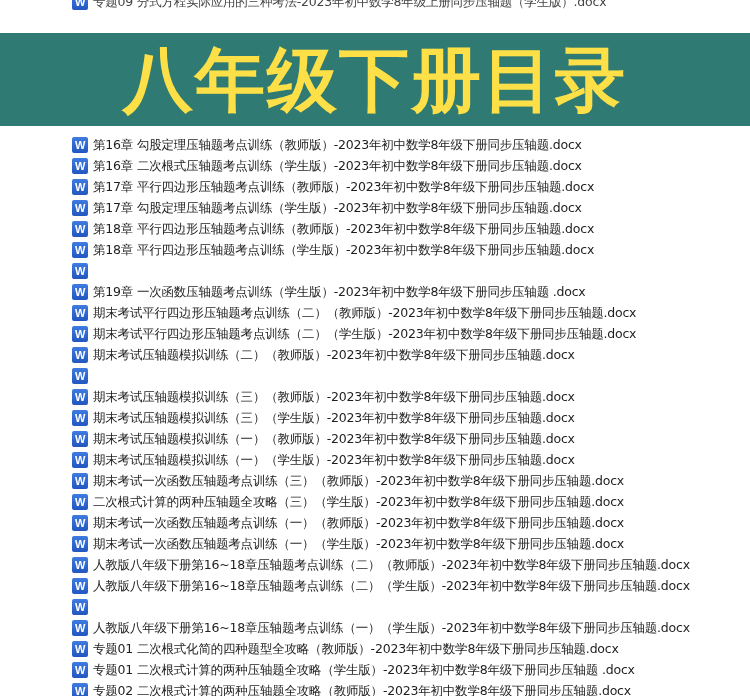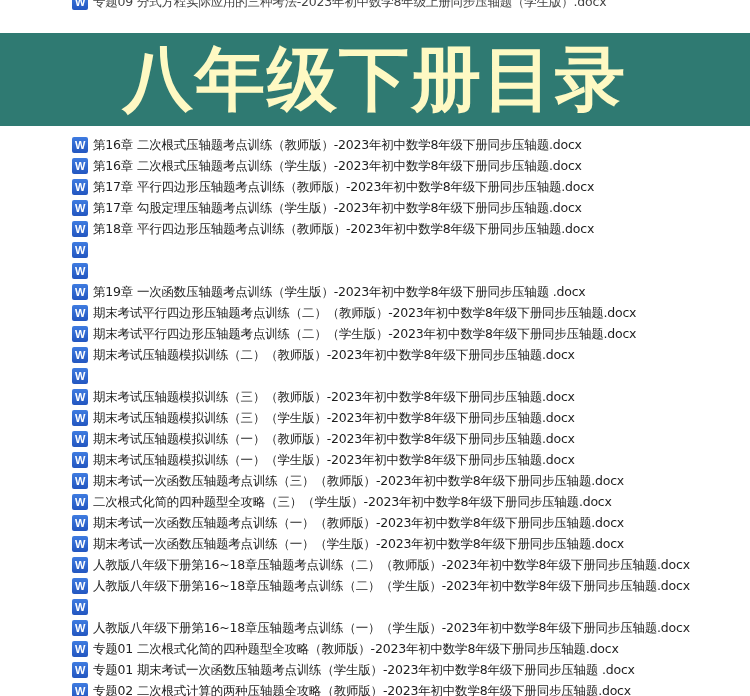--- a/index.html
+++ b/index.html
@@ -21,59 +21,60 @@
       display: flex; align-items: center; justify-content: center;
       font-family: "Liberation Sans", sans-serif;
     }
     .top-row { top: -8px; color: #444; }
     .banner {
       position: absolute; left: 0; top: 33px; width: 750px; height: 93px;
       background: #2f7a72;
       display: flex; align-items: center; justify-content: center;
     }
     .banner-title {
-      color: #fef9c3; font-weight: bold; font-size: 70px; letter-spacing: 2px;
-      font-family: Liberation Serif, serif; line-height: 1;
+      color: #fde047; font-weight: bold; font-size: 70px; letter-spacing: 2px;
+      font-family: Liberation Sans, sans-serif; line-height: 1;
     }
   </style>
 </head>
 <body>
 
 <div class="file-row top-row">
   <span class="word-icon">W</span>
   <span>专题09 分式方程实际应用的三种考法-2023年初中数学8年级上册同步压轴题（学生版）.docx</span>
 </div>
 
 <div class="banner">
   <div class="banner-title">八年级下册目录</div>
 </div>
 
 <div id="file-list">
     <div class="file-row" style="top: 135px;">
       <span class="word-icon">W</span>
-      <span>第16章 二次根式压轴题考点训练（教师版）-2023年初中数学8年级下册同步压轴题.docx</span>
+      <span>第16章 勾股定理压轴题考点训练（教师版）-2023年初中数学8年级下册同步压轴题.docx</span>
     </div>
     <div class="file-row" style="top: 156px;">
       <span class="word-icon">W</span>
       <span>第16章 二次根式压轴题考点训练（学生版）-2023年初中数学8年级下册同步压轴题.docx</span>
     </div>
     <div class="file-row" style="top: 177px;">
       <span class="word-icon">W</span>
       <span>第17章 平行四边形压轴题考点训练（教师版）-2023年初中数学8年级下册同步压轴题.docx</span>
     </div>
     <div class="file-row" style="top: 198px;">
       <span class="word-icon">W</span>
       <span>第17章 勾股定理压轴题考点训练（学生版）-2023年初中数学8年级下册同步压轴题.docx</span>
     </div>
     <div class="file-row" style="top: 219px;">
       <span class="word-icon">W</span>
       <span>第18章 平行四边形压轴题考点训练（教师版）-2023年初中数学8年级下册同步压轴题.docx</span>
     </div>
     <div class="file-row" style="top: 240px;">
       <span class="word-icon">W</span>
+      <span>第18章 平行四边形压轴题考点训练（学生版）-2023年初中数学8年级下册同步压轴题.docx</span>
     </div>
     <div class="file-row" style="top: 261px;">
       <span class="word-icon">W</span>
     </div>
     <div class="file-row" style="top: 282px;">
       <span class="word-icon">W</span>
       <span>第19章 一次函数压轴题考点训练（学生版）-2023年初中数学8年级下册同步压轴题  .docx</span>
     </div>
     <div class="file-row" style="top: 303px;">
       <span class="word-icon">W</span>
@@ -105,21 +106,21 @@
     <div class="file-row" style="top: 450px;">
       <span class="word-icon">W</span>
       <span>期末考试压轴题模拟训练（一）（学生版）-2023年初中数学8年级下册同步压轴题.docx</span>
     </div>
     <div class="file-row" style="top: 471px;">
       <span class="word-icon">W</span>
       <span>期末考试一次函数压轴题考点训练（三）（教师版）-2023年初中数学8年级下册同步压轴题.docx</span>
     </div>
     <div class="file-row" style="top: 492px;">
       <span class="word-icon">W</span>
-      <span>二次根式化简的四种题型全攻略（三）（学生版）-2023年初中数学8年级下册同步压轴题.docx</span>
+      <span>二次根式计算的两种压轴题全攻略（三）（学生版）-2023年初中数学8年级下册同步压轴题.docx</span>
     </div>
     <div class="file-row" style="top: 513px;">
       <span class="word-icon">W</span>
       <span>期末考试一次函数压轴题考点训练（一）（教师版）-2023年初中数学8年级下册同步压轴题.docx</span>
     </div>
     <div class="file-row" style="top: 534px;">
       <span class="word-icon">W</span>
       <span>期末考试一次函数压轴题考点训练（一）（学生版）-2023年初中数学8年级下册同步压轴题.docx</span>
     </div>
     <div class="file-row" style="top: 555px;">
@@ -136,19 +137,19 @@
     <div class="file-row" style="top: 618px;">
       <span class="word-icon">W</span>
       <span>人教版八年级下册第16~18章压轴题考点训练（一）（学生版）-2023年初中数学8年级下册同步压轴题.docx</span>
     </div>
     <div class="file-row" style="top: 639px;">
       <span class="word-icon">W</span>
       <span>专题01 二次根式化简的四种题型全攻略（教师版）-2023年初中数学8年级下册同步压轴题.docx</span>
     </div>
     <div class="file-row" style="top: 660px;">
       <span class="word-icon">W</span>
-      <span>专题01 期末考试一次函数压轴题考点训练（学生版）-2023年初中数学8年级下册同步压轴题 .docx</span>
+      <span>专题01 二次根式计算的两种压轴题全攻略（学生版）-2023年初中数学8年级下册同步压轴题 .docx</span>
     </div>
     <div class="file-row" style="top: 681px;">
       <span class="word-icon">W</span>
       <span>专题02 二次根式计算的两种压轴题全攻略（教师版）-2023年初中数学8年级下册同步压轴题.docx</span>
     </div>
   </div>
 
 </body></html>

